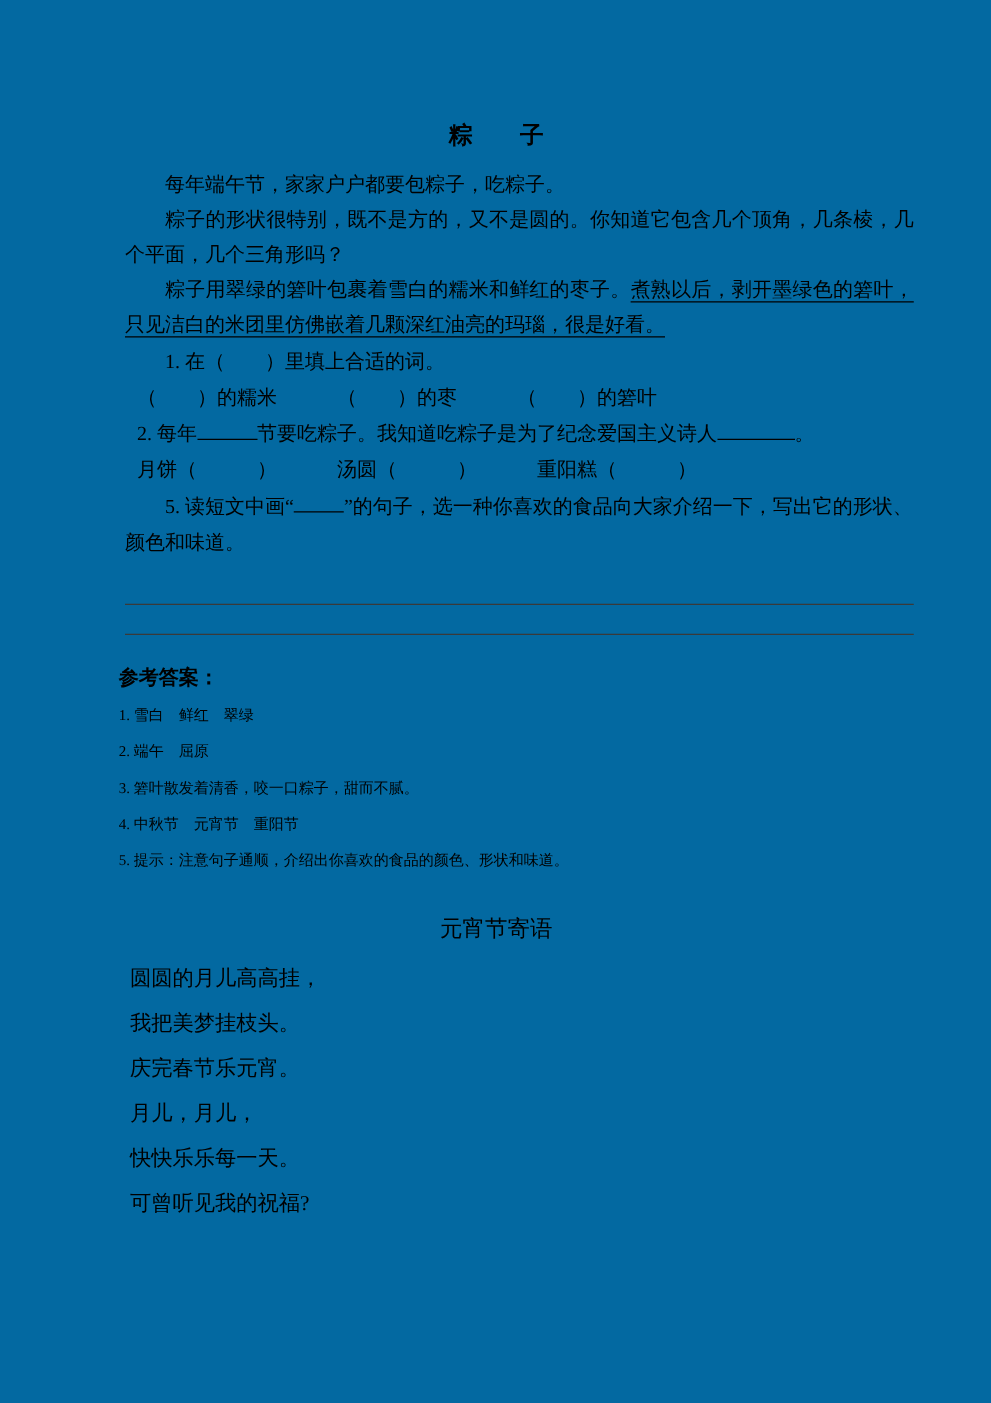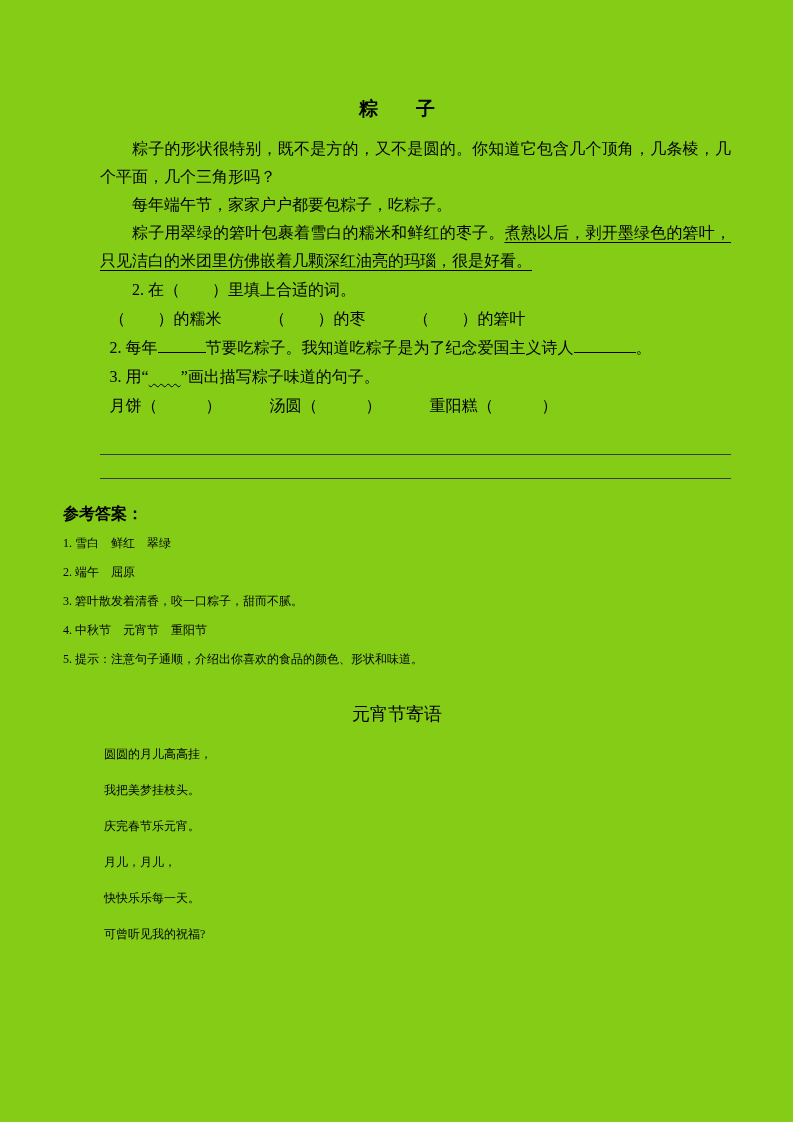--- a/index.html
+++ b/index.html
@@ -6,21 +6,21 @@
   html, body { background: #ffffff; }
   body {
     font-family: "Liberation Serif", "DejaVu Serif", serif;
     color: #000;
   }
   .sheet {
     position: relative;
     width: 793px;
     height: 1122px;
     margin: 0 auto;
-    background: #84cc16;
+    background: #0369a1;
     padding: 95px 62px 0 63px;
     overflow: hidden;
   }
   
   .essay-title {
     font-size: 19px;
     font-weight: bold;
     text-align: center;
     line-height: 28px;
     margin-bottom: 12px;
@@ -57,21 +57,21 @@
     text-decoration: underline;
     text-decoration-style: wavy;
     text-decoration-thickness: 1px;
     white-space: pre;
   }
   
   .write-lines { margin-left: 37px; margin-top: 34px; }
   .write-line { border-top: 1px solid #3a3a3a; height: 0; }
   .write-line + .write-line { margin-top: 23px; }
   
-  .answers { margin-top: 20px; }
+  .answers { margin-top: 20px; margin-left: 32px; }
   .answers-heading {
     font-family: "Liberation Sans", "DejaVu Sans", sans-serif;
     font-size: 16px;
     font-weight: bold;
     line-height: 30px;
   }
   .ans {
     font-size: 12px;
     line-height: 29px;
   }
@@ -84,45 +84,45 @@
   .poem-title {
     font-family: "Liberation Sans", "DejaVu Sans", sans-serif;
     font-size: 18px;
     font-weight: normal;
     text-align: center;
     line-height: 28px;
     margin-top: 26px;
   }
   .poem { margin-left: 41px; margin-top: 8px; }
   .poem-line {
-    font-size: 12px;
+    font-size: 17px;
     line-height: 36px;
   }
 </style>
 </head>
 <body>
 
 <div class="sheet">
 
   <h1 class="essay-title">粽　　子</h1>
 
   <section class="essay">
+    <p class="para">每年端午节，家家户户都要包粽子，吃粽子。</p>
     <p class="para">粽子的形状很特别，既不是方的，又不是圆的。你知道它包含几个顶角，几条棱，几个平面，几个三角形吗？</p>
-    <p class="para">每年端午节，家家户户都要包粽子，吃粽子。</p>
     <p class="para"><span>粽子用翠绿的箬叶包裹着雪白的糯米和鲜红的枣子。</span><span class="solid-underline">煮熟以后，剥开墨绿色的箬叶，只见洁白的米团里仿佛嵌着几颗深红油亮的玛瑙，很是好看。</span></p>
 
-    <p class="q indent2">2. 在（　　）里填上合适的词。</p>
+    <p class="q indent2">1. 在（　　）里填上合适的词。</p>
     <p class="q">（　　）的糯米　　　（　　）的枣　　　（　　）的箬叶</p>
 
     <p class="q"><span>2. 每年</span><span class="blank w48"></span><span>节要吃粽子。我知道吃粽子是为了纪念爱国主义诗人</span><span class="blank w62"></span><span>。</span></p>
 
-    <p class="q"><span>3. 用“</span><span class="wavy">&nbsp;&nbsp;&nbsp;&nbsp;&nbsp;&nbsp;&nbsp;&nbsp;</span><span>”画出描写粽子味道的句子。</span></p>
 
     <p class="q">月饼（　　　）　　　汤圆（　　　）　　　重阳糕（　　　）</p>
 
+    <p class="q indent2"><span>5. 读短文中画“</span><span class="blank w40"></span><span>”的句子，选一种你喜欢的食品向大家介绍一下，写出它的形状、颜色和味道。</span></p>
   </section>
 
   <div class="write-lines">
     <div class="write-line"></div>
     <div class="write-line"></div>
   </div>
 
   <section class="answers">
     <h2 class="answers-heading">参考答案：</h2>
     <p class="ans">1. 雪白　鲜红　翠绿</p>

